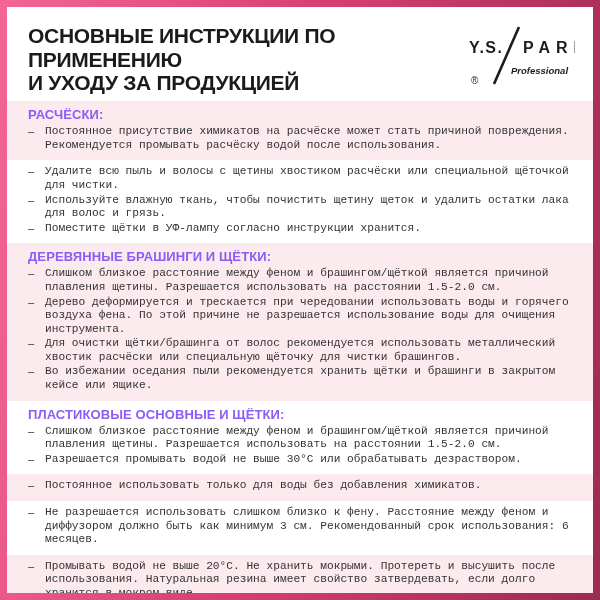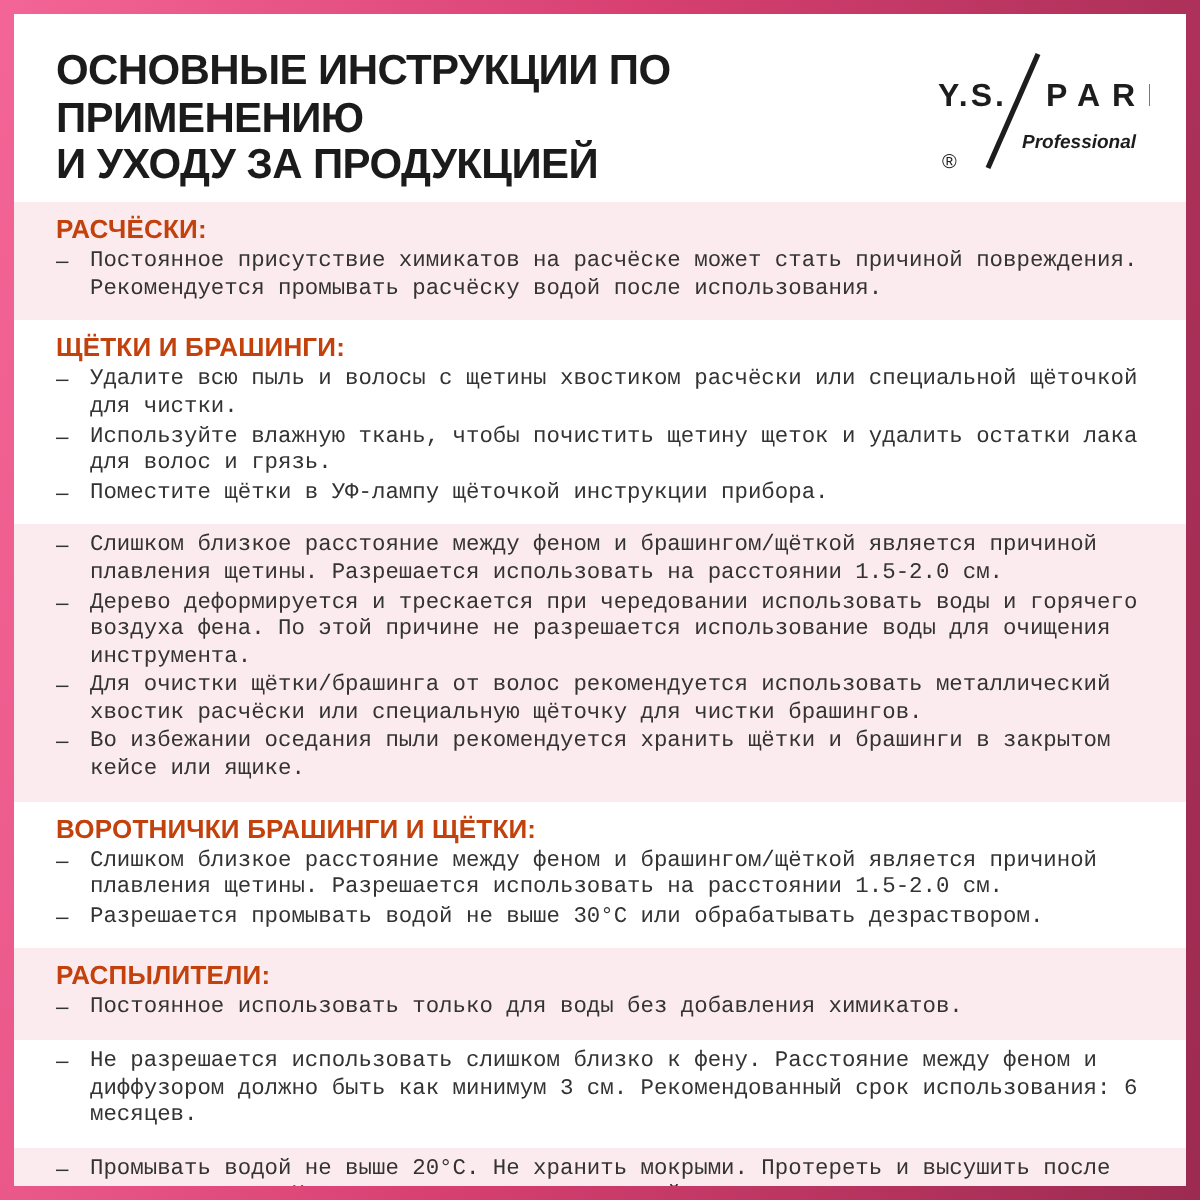--- a/index.html
+++ b/index.html
@@ -17,21 +17,21 @@
   }
   .title{
     font-size:21px;font-weight:bold;line-height:1.13;letter-spacing:-0.3px;
     color:#1b1b1b;margin:0;white-space:pre-line;
   }
   .logo{flex:none;margin-top:2px;}
   .sections{flex:1;display:flex;flex-direction:column;}
   .section{padding:5px 20px 7px 21px;background:#ffffff;flex:1;}
   .section.pink{background:#fcebee;}
   .sec-heading{
-    margin:1px 0 3px;font-size:13px;font-weight:bold;color:#c2410c;
+    margin:1px 0 3px;font-size:13px;font-weight:bold;color:#8b5cf6;
     letter-spacing:0.1px;
   }
   .item{display:flex;font-size:11.2px;line-height:13.6px;color:#333333;margin:0 0 1px;}
   .dash{flex:none;width:17px;color:#333333;}
   .txt{flex:1;font-family:Liberation Mono, monospace;}
   .logo text{fill:#1d1d1d;}
 </style>
 </head>
 <body>
 
@@ -52,65 +52,64 @@
 
   <div class="sections" id="sections-root">
       <section class="section pink">
         <h2 class="sec-heading">РАСЧЁСКИ:</h2>
         <div class="item">
           <span class="dash">–</span>
           <span class="txt">Постоянное присутствие химикатов на расчёске может стать причиной повреждения. Рекомендуется промывать расчёску водой после использования.</span>
         </div>
       </section>
       <section class="section">
-        <h2 class="sec-heading">ЩЁТКИ И БРАШИНГИ:</h2>
         <div class="item">
           <span class="dash">–</span>
           <span class="txt">Удалите всю пыль и волосы с щетины хвостиком расчёски или специальной щёточкой для чистки.</span>
         </div>
         <div class="item">
           <span class="dash">–</span>
           <span class="txt">Используйте влажную ткань, чтобы почистить щетину щеток и удалить остатки лака для волос и грязь.</span>
         </div>
         <div class="item">
           <span class="dash">–</span>
-          <span class="txt">Поместите щётки в УФ-лампу щёточкой инструкции прибора.</span>
+          <span class="txt">Поместите щётки в УФ-лампу согласно инструкции хранится.</span>
         </div>
       </section>
       <section class="section pink">
+        <h2 class="sec-heading">ДЕРЕВЯННЫЕ БРАШИНГИ И ЩЁТКИ:</h2>
         <div class="item">
           <span class="dash">–</span>
           <span class="txt">Слишком близкое расстояние между феном и брашингом/щёткой является причиной плавления щетины. Разрешается использовать на расстоянии 1.5-2.0 см.</span>
         </div>
         <div class="item">
           <span class="dash">–</span>
           <span class="txt">Дерево деформируется и трескается при чередовании использовать воды и горячего воздуха фена. По этой причине не разрешается использование воды для очищения инструмента.</span>
         </div>
         <div class="item">
           <span class="dash">–</span>
           <span class="txt">Для очистки щётки/брашинга от волос рекомендуется использовать металлический хвостик расчёски или специальную щёточку для чистки брашингов.</span>
         </div>
         <div class="item">
           <span class="dash">–</span>
           <span class="txt">Во избежании оседания пыли рекомендуется хранить щётки и брашинги в закрытом кейсе или ящике.</span>
         </div>
       </section>
       <section class="section">
-        <h2 class="sec-heading">ВОРОТНИЧКИ БРАШИНГИ И ЩЁТКИ:</h2>
+        <h2 class="sec-heading">ПЛАСТИКОВЫЕ ОСНОВНЫЕ И ЩЁТКИ:</h2>
         <div class="item">
           <span class="dash">–</span>
           <span class="txt">Слишком близкое расстояние между феном и брашингом/щёткой является причиной плавления щетины. Разрешается использовать на расстоянии 1.5-2.0 см.</span>
         </div>
         <div class="item">
           <span class="dash">–</span>
           <span class="txt">Разрешается промывать водой не выше 30°C или обрабатывать дезраствором.</span>
         </div>
       </section>
       <section class="section pink">
-        <h2 class="sec-heading">РАСПЫЛИТЕЛИ:</h2>
         <div class="item">
           <span class="dash">–</span>
           <span class="txt">Постоянное использовать только для воды без добавления химикатов.</span>
         </div>
       </section>
       <section class="section">
         <div class="item">
           <span class="dash">–</span>
           <span class="txt">Не разрешается использовать слишком близко к фену. Расстояние между феном и диффузором должно быть как минимум 3 см. Рекомендованный срок использования: 6 месяцев.</span>
         </div>

